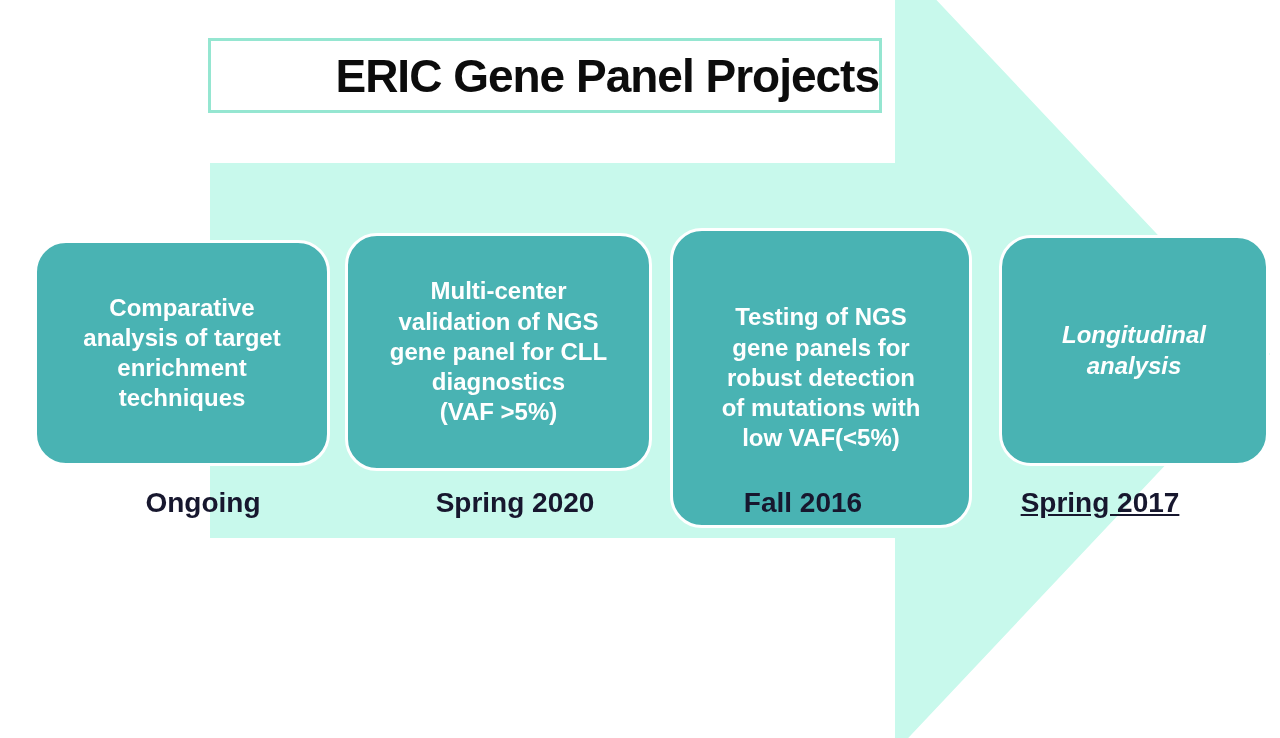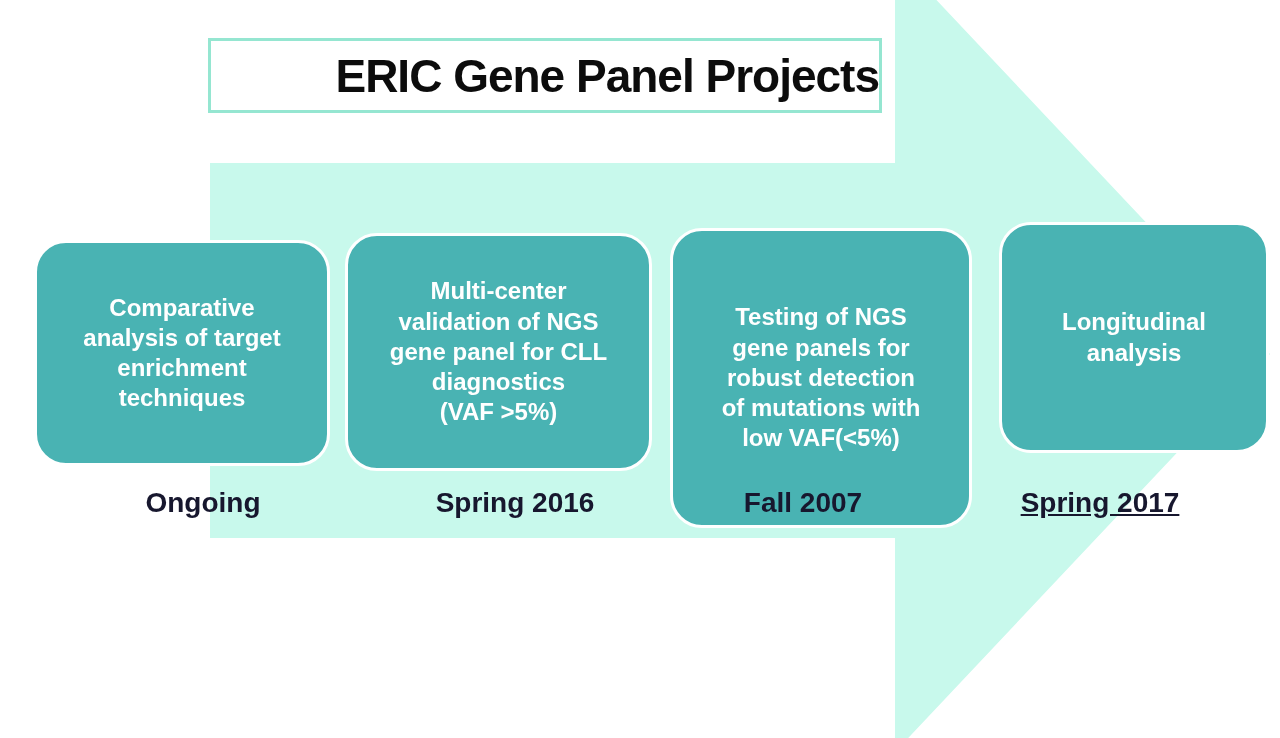--- a/index.html
+++ b/index.html
@@ -35,21 +35,21 @@
     text-align:center;
     z-index:2;
   }
   .project-label{
     color:#ffffff;font-weight:bold;font-size:24px;line-height:1.26;
     white-space:pre-line;
   }
   .box-1{left:34px;top:240px;width:296px;height:226px;}
   .box-2{left:345px;top:233px;width:307px;height:238px;}
   .box-3{left:670px;top:228px;width:302px;height:300px;}
-  .box-4{left:999px;top:222px;width:270px;height:231px;}
+  .box-4{left:999px;top:235px;width:270px;height:231px;font-style:italic;}
   .date-label{
     position:absolute;top:487px;
     transform:translateX(-50%);
     font-size:28px;font-weight:bold;color:#17172e;
     white-space:nowrap;
     z-index:3;
     margin-left:8px;
   }
   .date-1{left:195px;}
   .date-2{left:507px;}
@@ -92,19 +92,19 @@
 low VAF(&lt;5%)</span>
   </div>
 
   <div class="project-box box-4">
     <span class="project-label">Longitudinal
 analysis</span>
   </div>
 
   <div class="date-label date-1">Ongoing</div>
 
-  <div class="date-label date-2">Spring 2016</div>
+  <div class="date-label date-2">Spring 2020</div>
 
-  <div class="date-label date-3">Fall 2007</div>
+  <div class="date-label date-3">Fall 2016</div>
 
   <div class="date-label date-4">Spring 2017</div>
 
 </div>
 
 </body></html>

